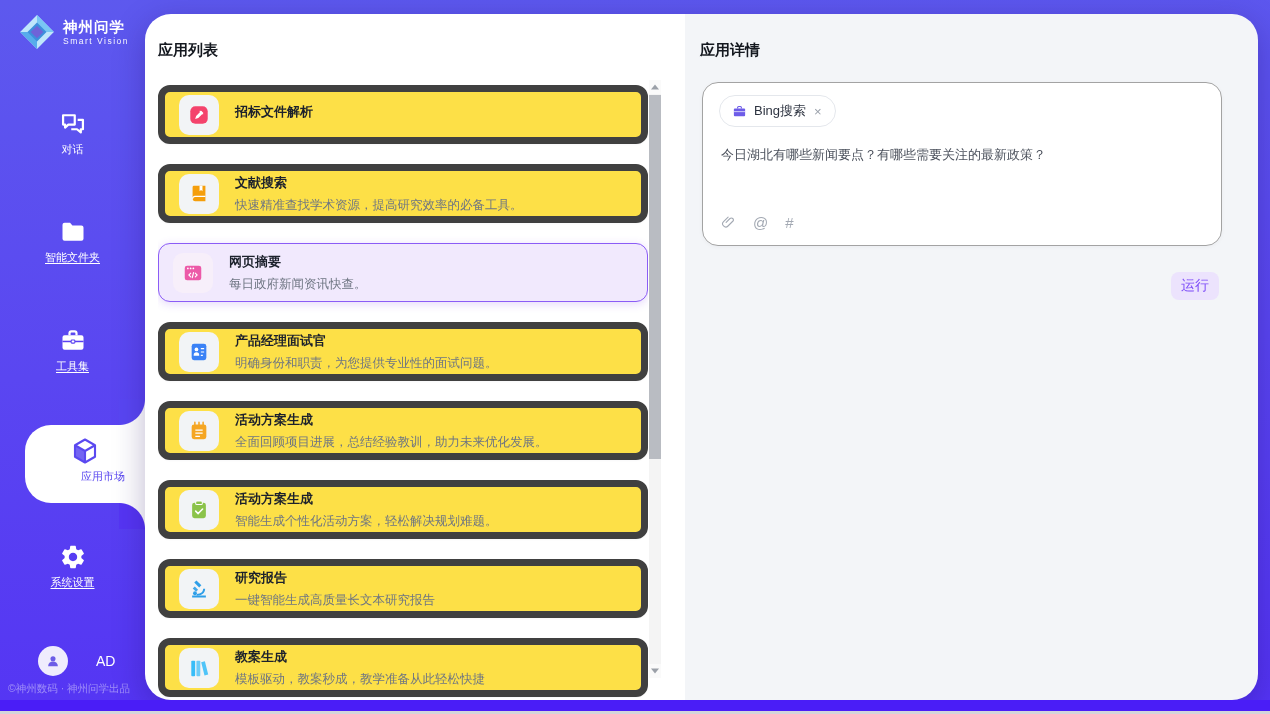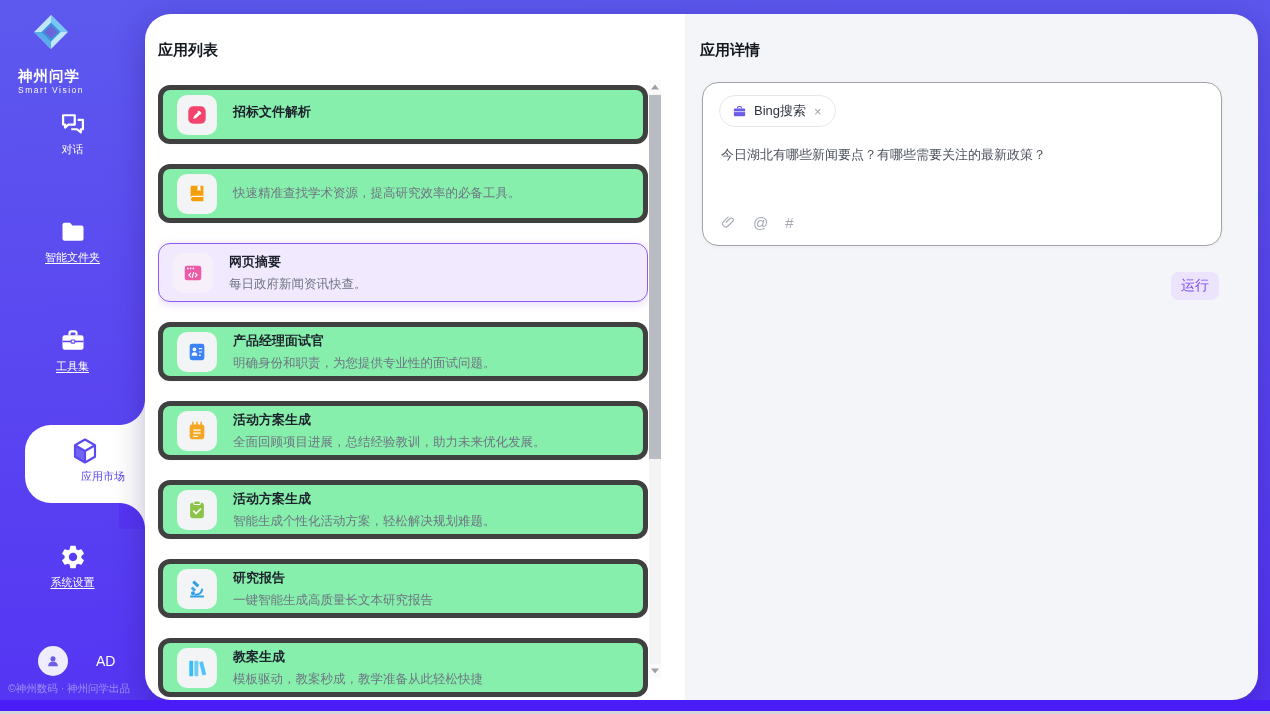--- a/index.html
+++ b/index.html
@@ -8,21 +8,21 @@
     position:relative; overflow:hidden;
     font-family:"Liberation Sans","DejaVu Sans",sans-serif;
     background:linear-gradient(178deg,#5d59ee 0%,#5a46f1 50%,#5433f4 100%);
   }
   
   .bottom-bar{position:absolute;left:0;right:0;bottom:3px;height:11px;background:#4a1df7;}
   .bottom-edge{position:absolute;left:0;right:0;bottom:0;height:3px;background:#d3d5da;}
 
   
   .sidebar{position:absolute;left:0;top:0;width:145px;height:700px;}
-  .logo{position:absolute;left:18px;top:13px;display:flex;align-items:center;gap:17px;flex-direction:column;}
+  .logo{position:absolute;left:18px;top:13px;display:flex;align-items:center;gap:7px;}
   .logo svg{width:38px;height:38px;flex:none;}
   .logo-title{color:#fff;font-size:14.5px;font-weight:700;letter-spacing:1px;line-height:17px;}
   .logo-sub{color:rgba(255,255,255,.95);font-size:8.5px;letter-spacing:1.5px;}
   .nav-item{position:absolute;left:0;width:145px;text-align:center;color:#fff;cursor:pointer;}
   .nav-item .nico{display:block;margin:0 auto 4px;width:28px;height:28px;}
   .nav-item .nico svg{width:28px;height:28px;}
   .nav-label{font-size:11px;color:#fff;}
   .nav-label.u{text-decoration:underline;text-underline-offset:2px;}
   .nav-chat{top:110px;} .nav-folder{top:218px;} .nav-toolbox{top:327px;} .nav-gear{top:543px;}
   
@@ -47,21 +47,21 @@
         overflow:hidden;display:flex;box-shadow:0 8px 32px rgba(25,8,90,.28);}
   .apps-section{width:540px;flex:none;background:#fff;position:relative;}
   .detail-section{flex:1;background:#f3f5f8;position:relative;}
   .panel-title{position:absolute;top:27px;font-size:15px;font-weight:700;color:#14181f;}
   .apps-section .panel-title{left:13px;}
   .detail-section .panel-title{left:15px;}
 
   
   .apps-list{position:absolute;left:13px;top:71px;width:490px;height:613px;overflow:hidden;
         display:flex;flex-direction:column;gap:20px;}
-  .app-card{flex:none;height:59px;background:#86efac;border:5px solid #404040;border-radius:12px;
+  .app-card{flex:none;height:59px;background:#fde047;border:7px solid #404040;border-radius:12px;
         display:flex;align-items:center;gap:16px;padding:0 14px;cursor:pointer;
         box-shadow:0 1px 2px rgba(25,25,50,.03);}
   .app-card.selected{background:#f1e9fd;border:1px solid #8b5cf6;
         box-shadow:0 2px 10px rgba(124,58,237,.2);}
   .app-icon{flex:none;width:40px;height:40px;border-radius:10px;background:#f2f4f6;
         display:flex;align-items:center;justify-content:center;}
   .app-card.selected .app-icon{background:#f7effa;}
   .app-icon svg{width:22px;height:22px;}
   .app-texts{min-width:0;}
   .app-title{font-size:13px;font-weight:700;color:#1c212c;margin-bottom:5px;}
@@ -181,20 +181,21 @@
         </div>
         <div class="app-card">
           <span class="app-icon" style="color: rgb(245, 158, 11);">
             <svg viewBox="0 0 24 24" fill="currentColor">
               <path d="M6.5 3H19v16.8H7.6A2.6 2.6 0 0 1 5 17.2V4.5A1.5 1.5 0 0 1 6.5 3z"></path>
               <path d="M5 17.2a2.6 2.6 0 0 1 2.6-2.6H19" stroke="#fff" stroke-width="1.4" fill="none"></path>
               <path d="M12.6 3h3.2v6l-1.6-1.4L12.6 9z" fill="#fff"></path>
             </svg>
           </span>
           <div class="app-texts">
+            <div class="app-title">文献搜索</div>
             <div class="app-desc">快速精准查找学术资源，提高研究效率的必备工具。</div>
           </div>
         </div>
         <div class="app-card selected">
           <span class="app-icon" style="color: rgb(236, 90, 168);">
             <svg viewBox="0 0 24 24">
               <rect x="3" y="4" width="18" height="16" rx="2.6" fill="currentColor"></rect>
               <circle cx="6.4" cy="7" r=".95" fill="#fff"></circle>
               <circle cx="9.4" cy="7" r=".95" fill="#fff"></circle>
               <circle cx="12.4" cy="7" r=".95" fill="#fff"></circle>

